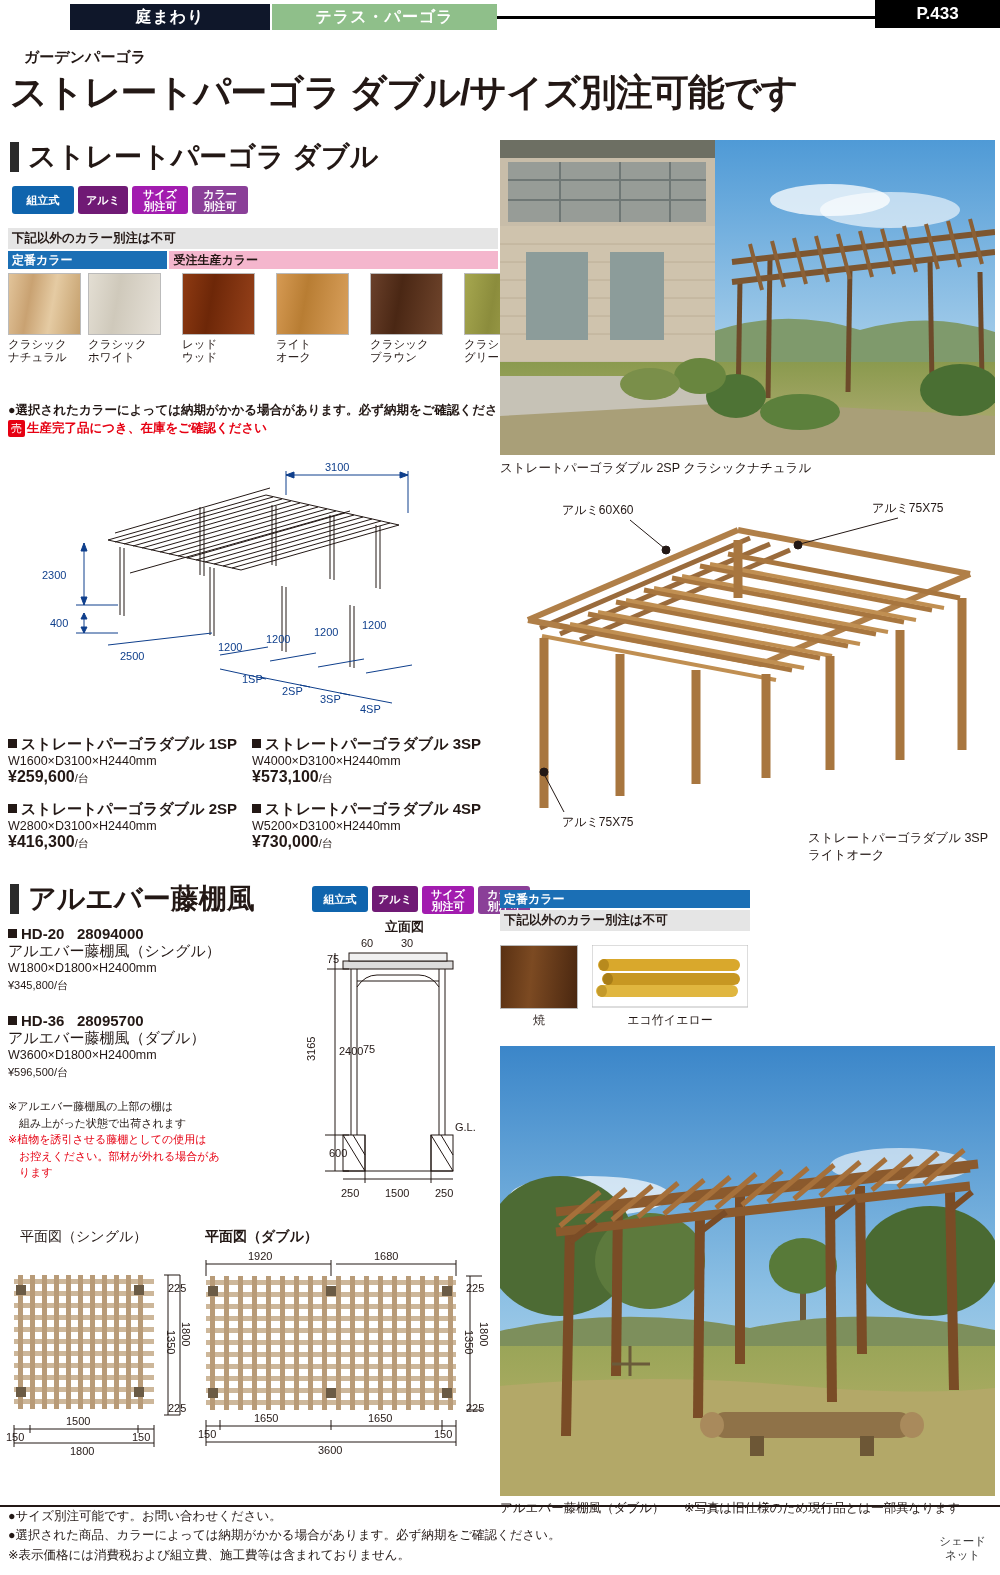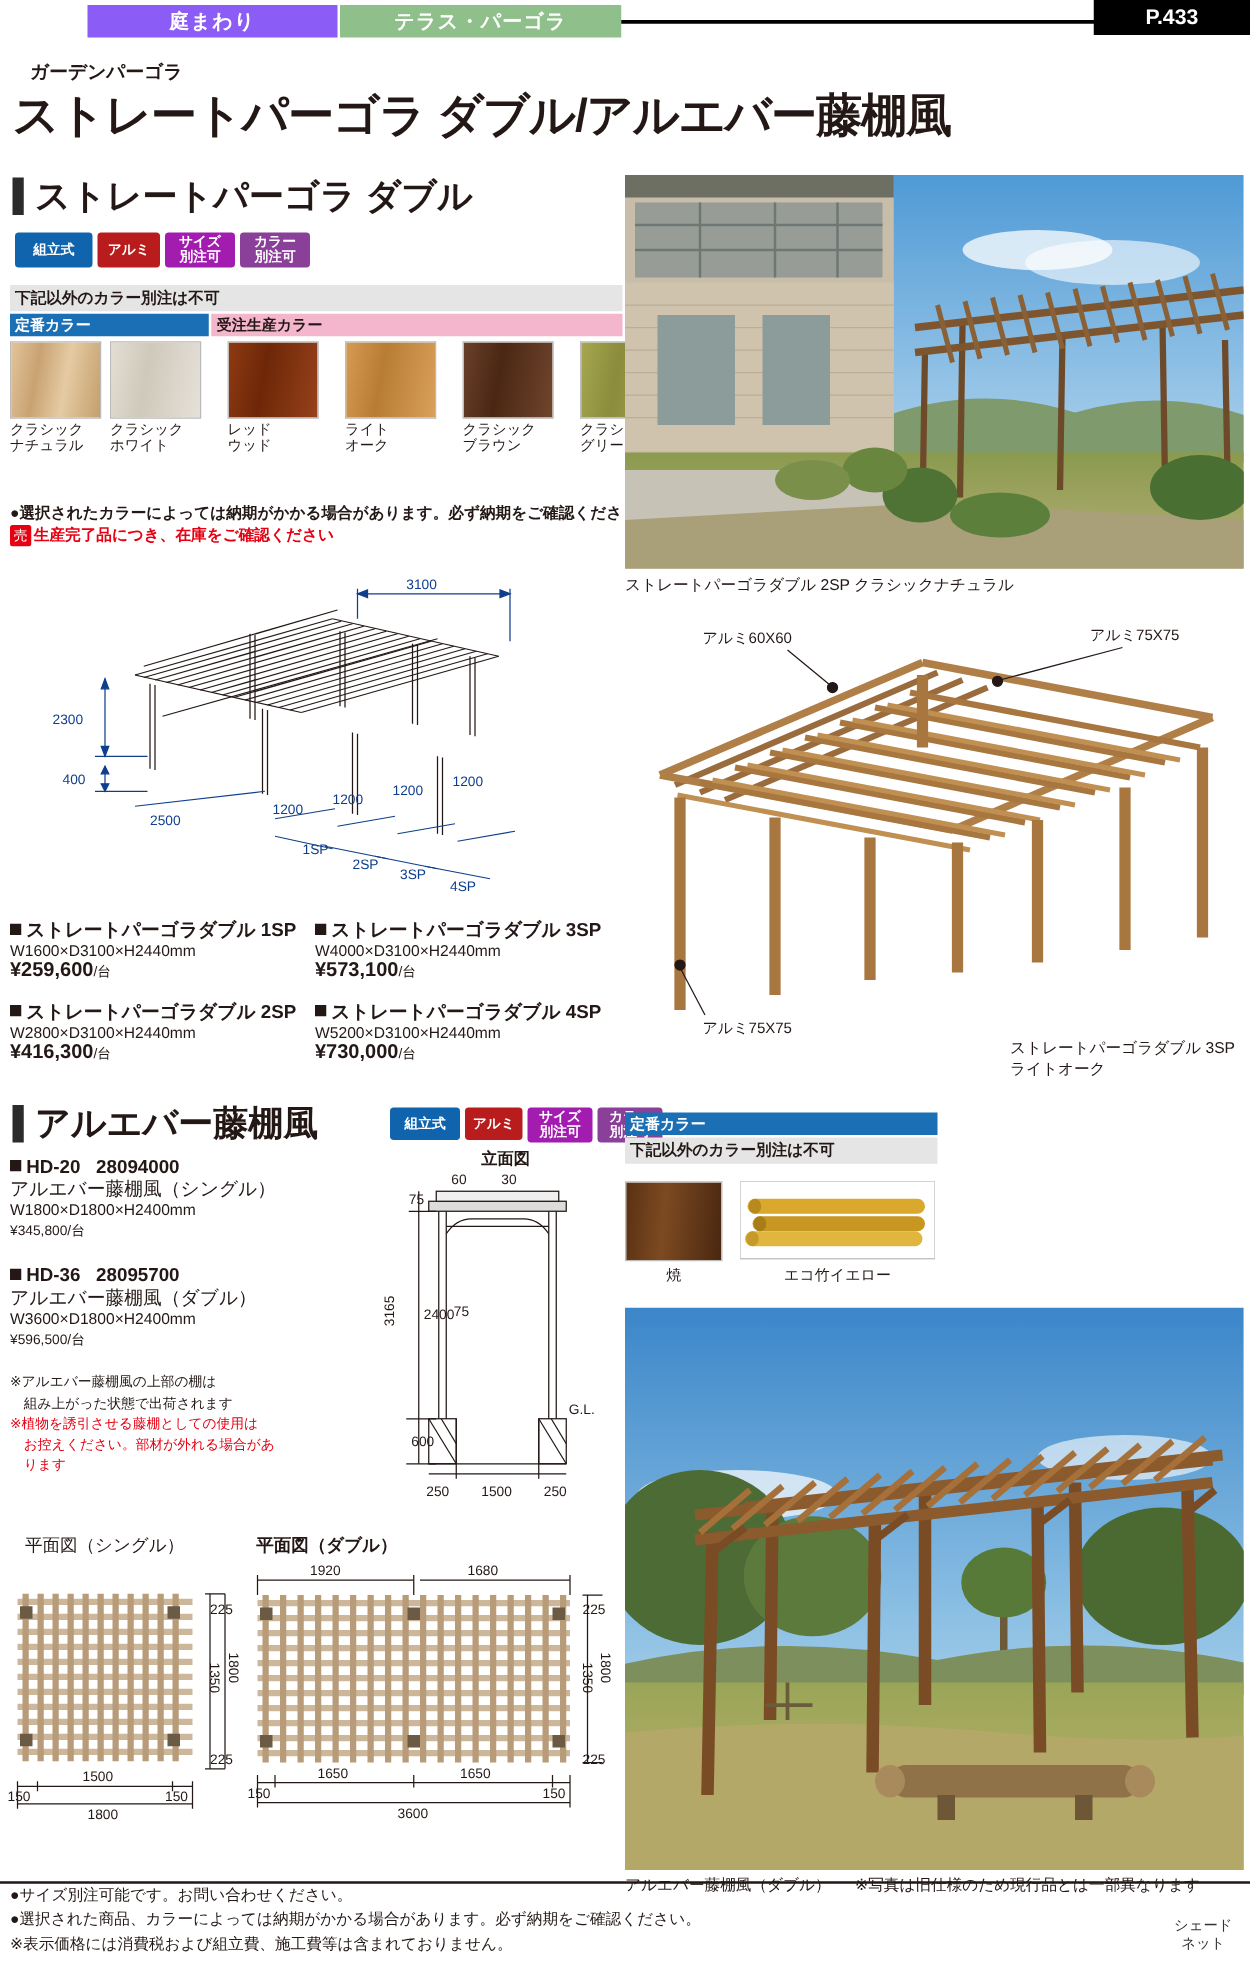--- a/index.html
+++ b/index.html
@@ -6,41 +6,41 @@
   body{
     width:1000px; height:1575px; position:relative;
     background:#ffffff;
     font-family:"Liberation Sans","DejaVu Sans",sans-serif;
     color:#231815;
     overflow:hidden;
   }
   .abs{position:absolute;}
   
   .hdr-bar{top:0;left:0;width:1000px;height:30px;}
-  .hdr-cat{left:70px;top:4px;width:200px;height:26px;background:#8b5cf6;color:#fff;
+  .hdr-cat{left:70px;top:4px;width:200px;height:26px;background:#0f172a;color:#fff;
            font-size:16px;font-weight:bold;display:flex;align-items:center;justify-content:center;letter-spacing:1px;}
   .hdr-sub{left:272px;top:4px;width:225px;height:26px;background:#8fbf8a;color:#fff;
            font-size:16px;font-weight:bold;display:flex;align-items:center;justify-content:center;letter-spacing:1px;}
   .hdr-rule{left:497px;top:16px;width:380px;height:3px;background:#000;}
   .hdr-page{right:0;top:0;width:125px;height:28px;background:#000;color:#fff;
             font-size:17px;font-weight:bold;display:flex;align-items:center;justify-content:center;}
   .kicker{left:12px;top:48px;font-size:15px;font-weight:bold;margin-left:12px;}
   .maintitle{left:10px;top:68px;font-size:37px;font-weight:bold;letter-spacing:-1px;white-space:nowrap;}
 
   
   .sec-head{display:flex;align-items:center;}
   .sec-bar{width:9px;height:30px;background:#2b2b2b;margin-right:9px;}
   .sec-txt{font-size:28px;font-weight:bold;}
 
   
   .badges{display:flex;gap:4px;align-items:flex-start;}
   .badge{color:#fff;font-size:11px;font-weight:bold;text-align:center;
          border-radius:3px;padding:2px 4px;line-height:1.12;display:flex;align-items:center;justify-content:center;}
   .b-blue{background:#0f64ad;}
-  .b-blue2{background:#b91c1c;}
+  .b-blue2{background:#701a75;}
   .b-cyan{background:#a21caf;}
   .b-purple{background:#8a3f98;}
 
   
   .pal{left:8px;top:228px;width:490px;}
   .pal-note{background:#e5e5e5;font-size:12.5px;font-weight:bold;padding:2px 4px;}
   .pal-rows{display:flex;margin-top:2px;}
   .pal-left-hd{background:#1b6fb5;color:#fff;font-size:12px;font-weight:bold;
                height:18px;display:flex;align-items:center;padding-left:4px;}
   .pal-right-hd{background:#f4b6cd;color:#231815;font-size:12px;font-weight:bold;
@@ -78,21 +78,21 @@
 <body>
 
 <div class="abs hdr-bar">
   <div class="abs hdr-cat">庭まわり</div>
   <div class="abs hdr-sub">テラス・パーゴラ</div>
   <div class="abs hdr-rule"></div>
   <div class="abs hdr-page">P.433</div>
 </div>
 
 <div class="abs kicker">ガーデンパーゴラ</div>
-<div class="abs maintitle">ストレートパーゴラ ダブル/アルエバー藤棚風</div>
+<div class="abs maintitle">ストレートパーゴラ ダブル/サイズ別注可能です</div>
 
 <div class="abs sec-head" style="left:10px;top:138px;">
   <div class="sec-bar"></div>
   <div class="sec-txt">ストレートパーゴラ ダブル</div>
 </div>
 
 <div class="abs badges" style="left:12px;top:186px;">
   <div class="badge b-blue" style="width:54px;height:24px;">
       <span>組立式</span>
     </div>

